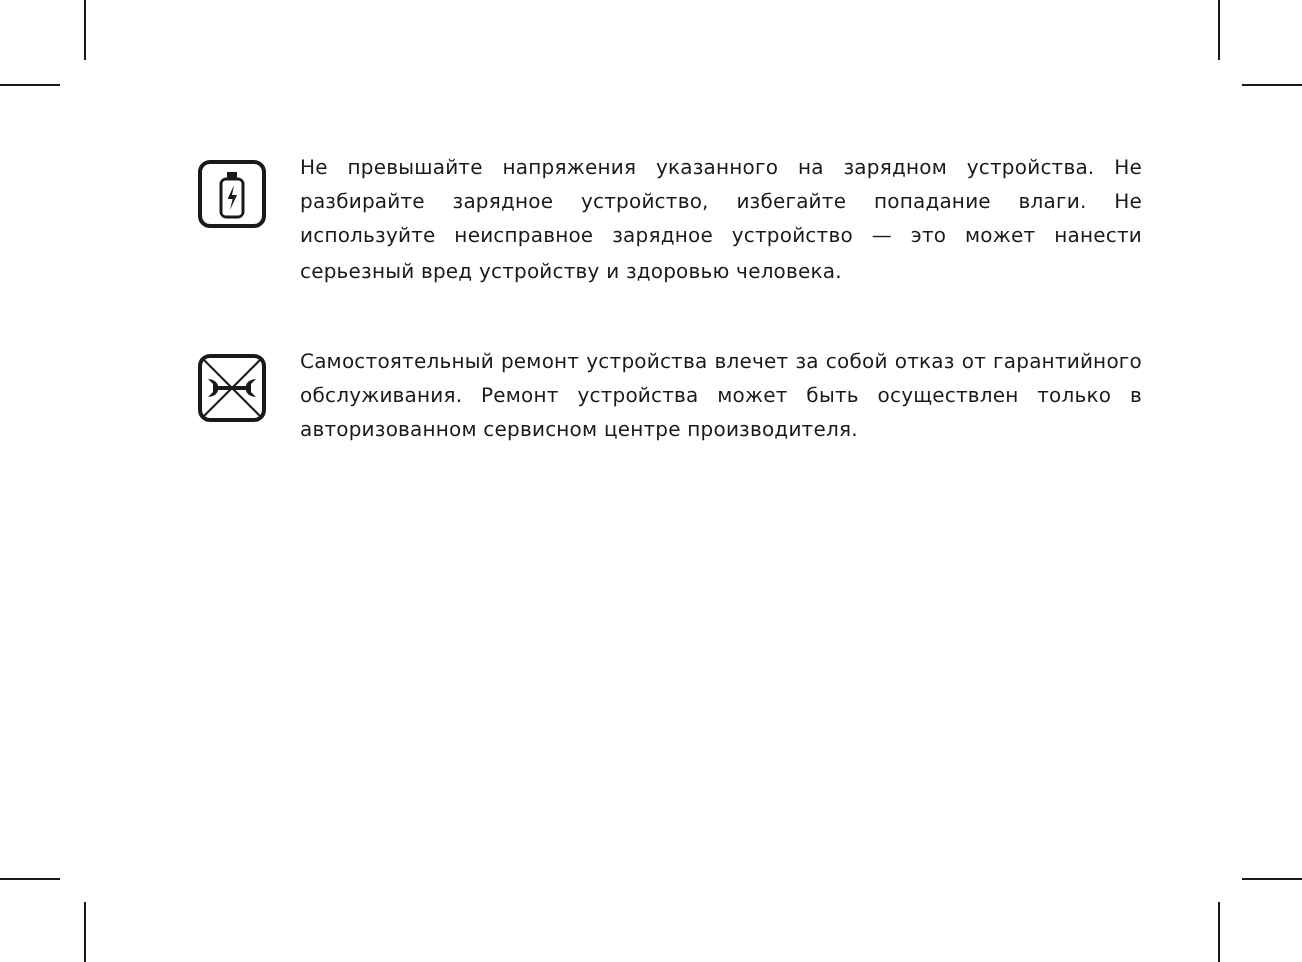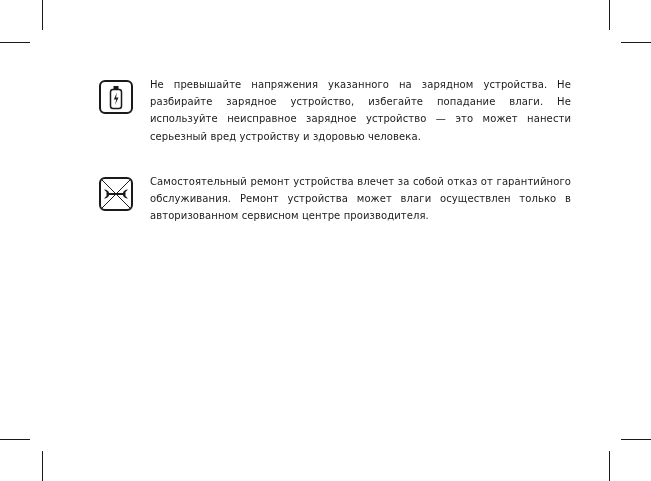--- a/index.html
+++ b/index.html
@@ -40,14 +40,14 @@
 
 <div class="section" style="top:173px; height:72px;">
   <div class="icon">
     <svg width="38" height="38" viewBox="0 0 38 38">
       <rect x="3" y="3" width="32" height="32" rx="5" ry="5" fill="none" stroke="#1a1a1a" stroke-width="2"></rect>
       <line x1="5" y1="5" x2="33" y2="33" stroke="#1a1a1a" stroke-width="1"></line>
       <line x1="33" y1="5" x2="5" y2="33" stroke="#1a1a1a" stroke-width="1"></line>
       <path d="M7 14.5 C10 14.5 12 16.5 12 18 L26 18 C26 16.5 28 14.5 31 14.5 L28.5 17 L28.5 21 L31 23.5 C28 23.5 26 21.5 26 20 L12 20 C12 21.5 10 23.5 7 23.5 L9.5 21 L9.5 17 Z" fill="#1a1a1a"></path>
     </svg>
   </div>
-  <div class="text">Самостоятельный ремонт устройства влечет за собой отказ от гарантийного обслуживания. Ремонт устройства может влаги осуществлен только в авторизованном сервисном центре про­изводителя.</div>
+  <div class="text">Самостоятельный ремонт устройства влечет за собой отказ от гарантийного обслуживания. Ремонт устройства может быть осуществлен только в авторизованном сервисном центре про­изводителя.</div>
 </div>
 
 </body></html>

